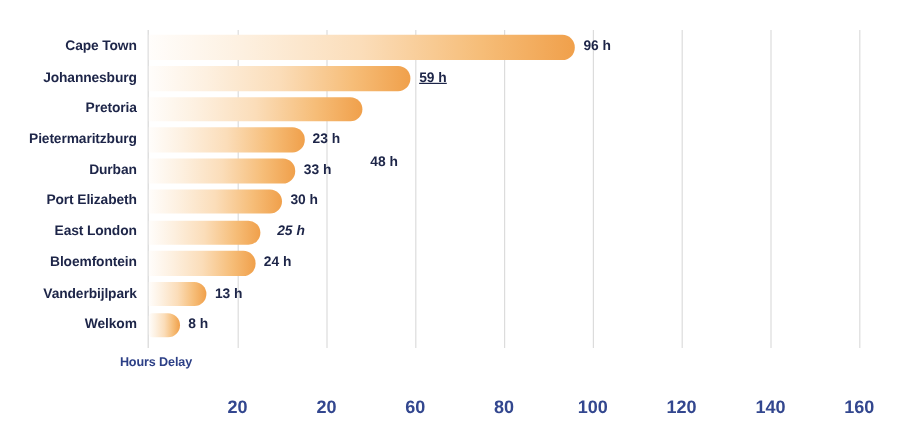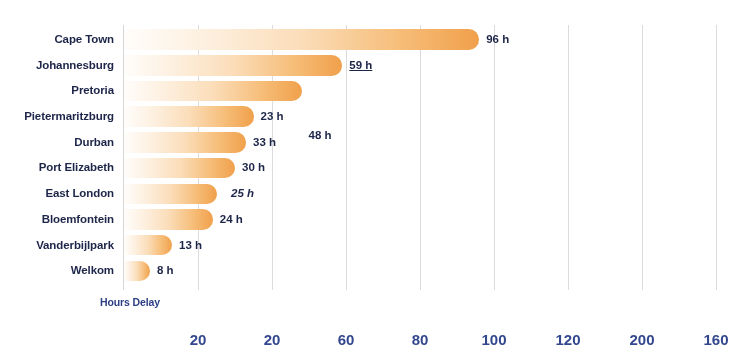--- a/index.html
+++ b/index.html
@@ -223,19 +223,19 @@
       </div>
 
     <div class="xaxis" id="xaxis">
       <div class="axis-title" id="axis-title" style="left: 130px;">Hours Delay</div>
     <div class="tick-label" style="left: 198px;">20</div>
         <div class="tick-label" style="left: 272px;">20</div>
         <div class="tick-label" style="left: 346px;">60</div>
         <div class="tick-label" style="left: 420px;">80</div>
         <div class="tick-label" style="left: 494px;">100</div>
         <div class="tick-label" style="left: 568px;">120</div>
-        <div class="tick-label" style="left: 642px;">200</div>
+        <div class="tick-label" style="left: 642px;">140</div>
         <div class="tick-label" style="left: 716px;">160</div>
       </div>
 
   </div>
 
 </div>
 
 </body></html>

